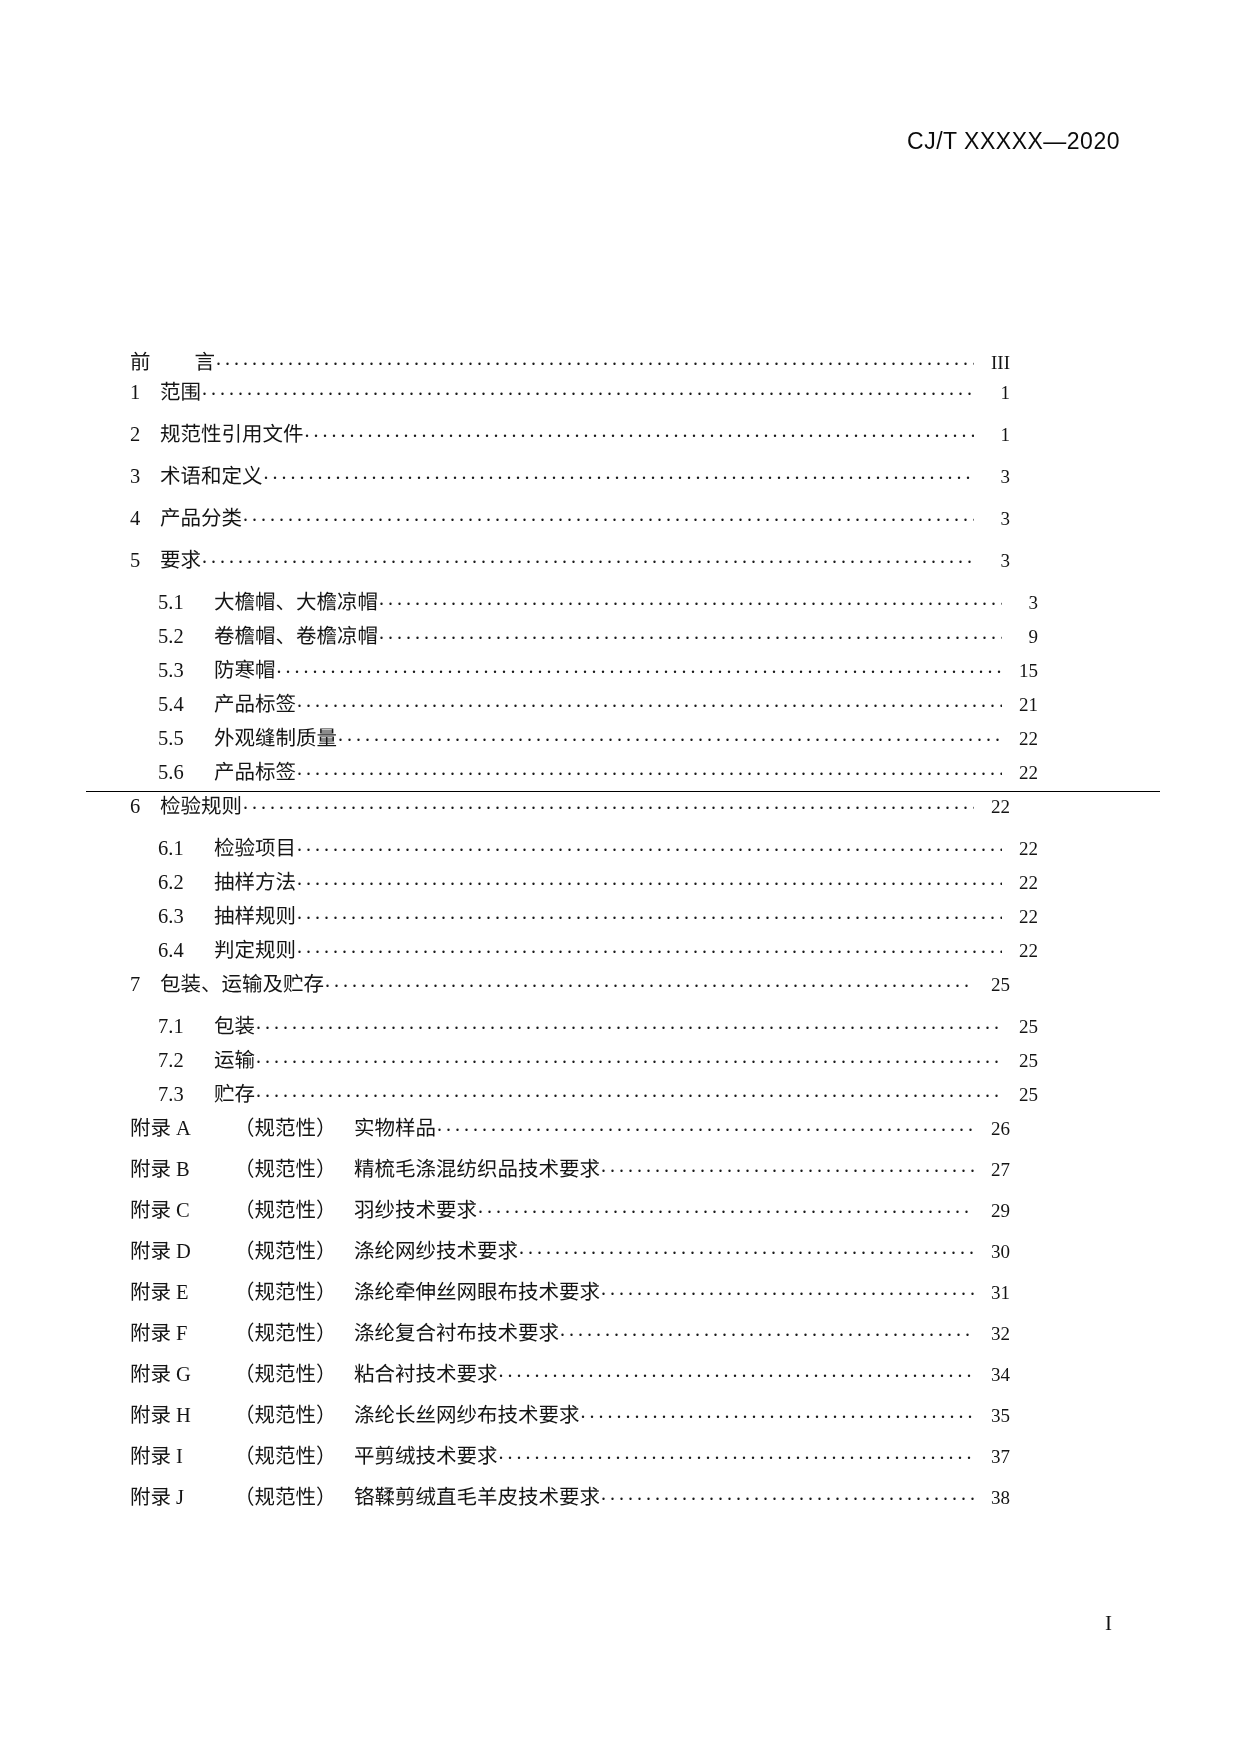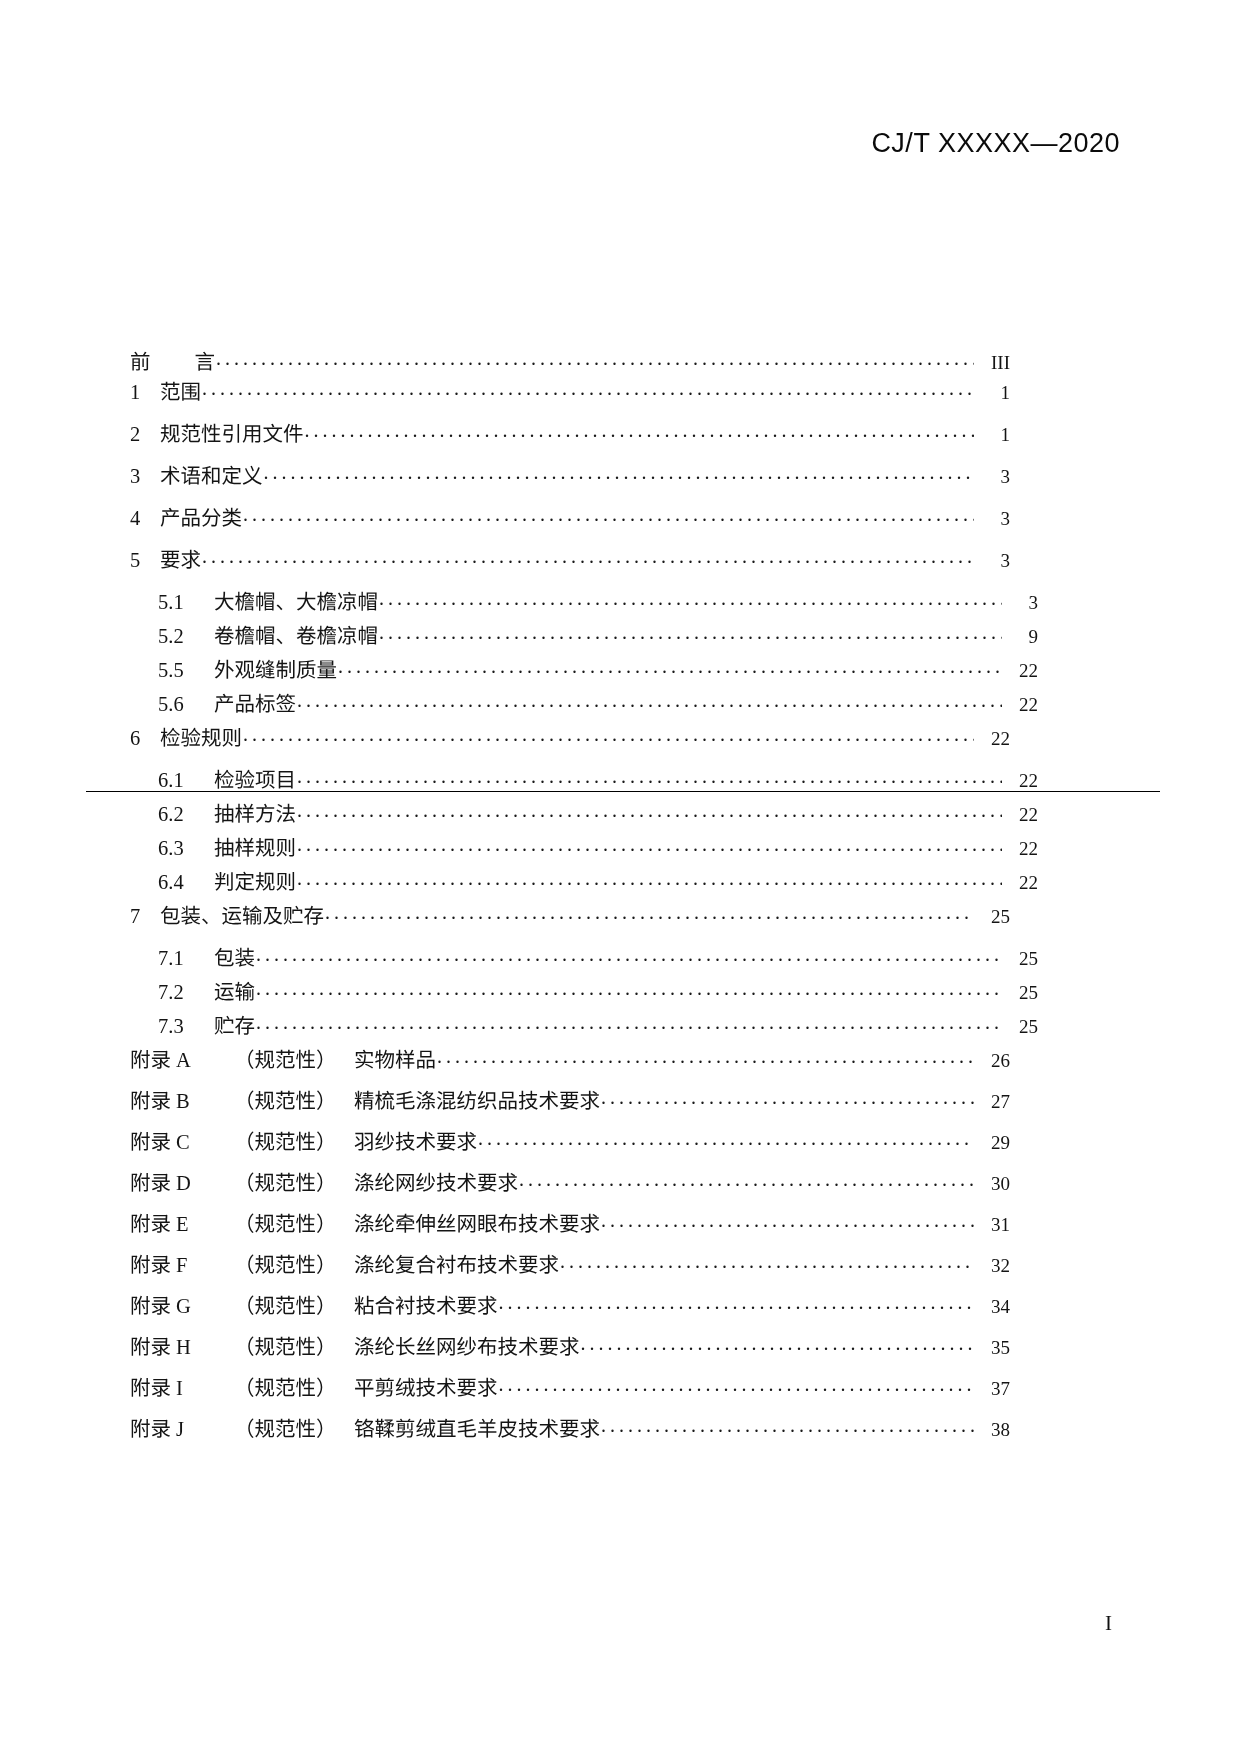--- a/index.html
+++ b/index.html
@@ -23,21 +23,21 @@
   }
 
   
   .header {
     position: absolute;
     top: 128px;
     left: 130px;
     right: 120px;
     text-align: right;
     font-family: "Liberation Sans", "DejaVu Sans", sans-serif;
-    font-size: 27px;
+    font-size: 23px;
     letter-spacing: 0.5px;
     color: #0b0b0b;
   }
 
   
   .doc-title {
     position: absolute;
     top: 246px;
     left: 0;
     width: 100%;
@@ -208,20 +208,32 @@
         <span class="leader"></span>
         <span class="pageno">3</span>
       </div>
       <div class="toc-row lvl2">
         <span class="num">5.2</span>
         <span class="label">卷檐帽、卷檐凉帽</span>
         <span class="leader"></span>
         <span class="pageno">9</span>
       </div>
       <div class="toc-row lvl2">
+        <span class="num">5.3</span>
+        <span class="label">防寒帽</span>
+        <span class="leader"></span>
+        <span class="pageno">15</span>
+      </div>
+      <div class="toc-row lvl2">
+        <span class="num">5.4</span>
+        <span class="label">产品标签</span>
+        <span class="leader"></span>
+        <span class="pageno">21</span>
+      </div>
+      <div class="toc-row lvl2">
         <span class="num">5.5</span>
         <span class="label">外观缝制质量</span>
         <span class="leader"></span>
         <span class="pageno">22</span>
       </div>
       <div class="toc-row lvl2">
         <span class="num">5.6</span>
         <span class="label">产品标签</span>
         <span class="leader"></span>
         <span class="pageno">22</span>

